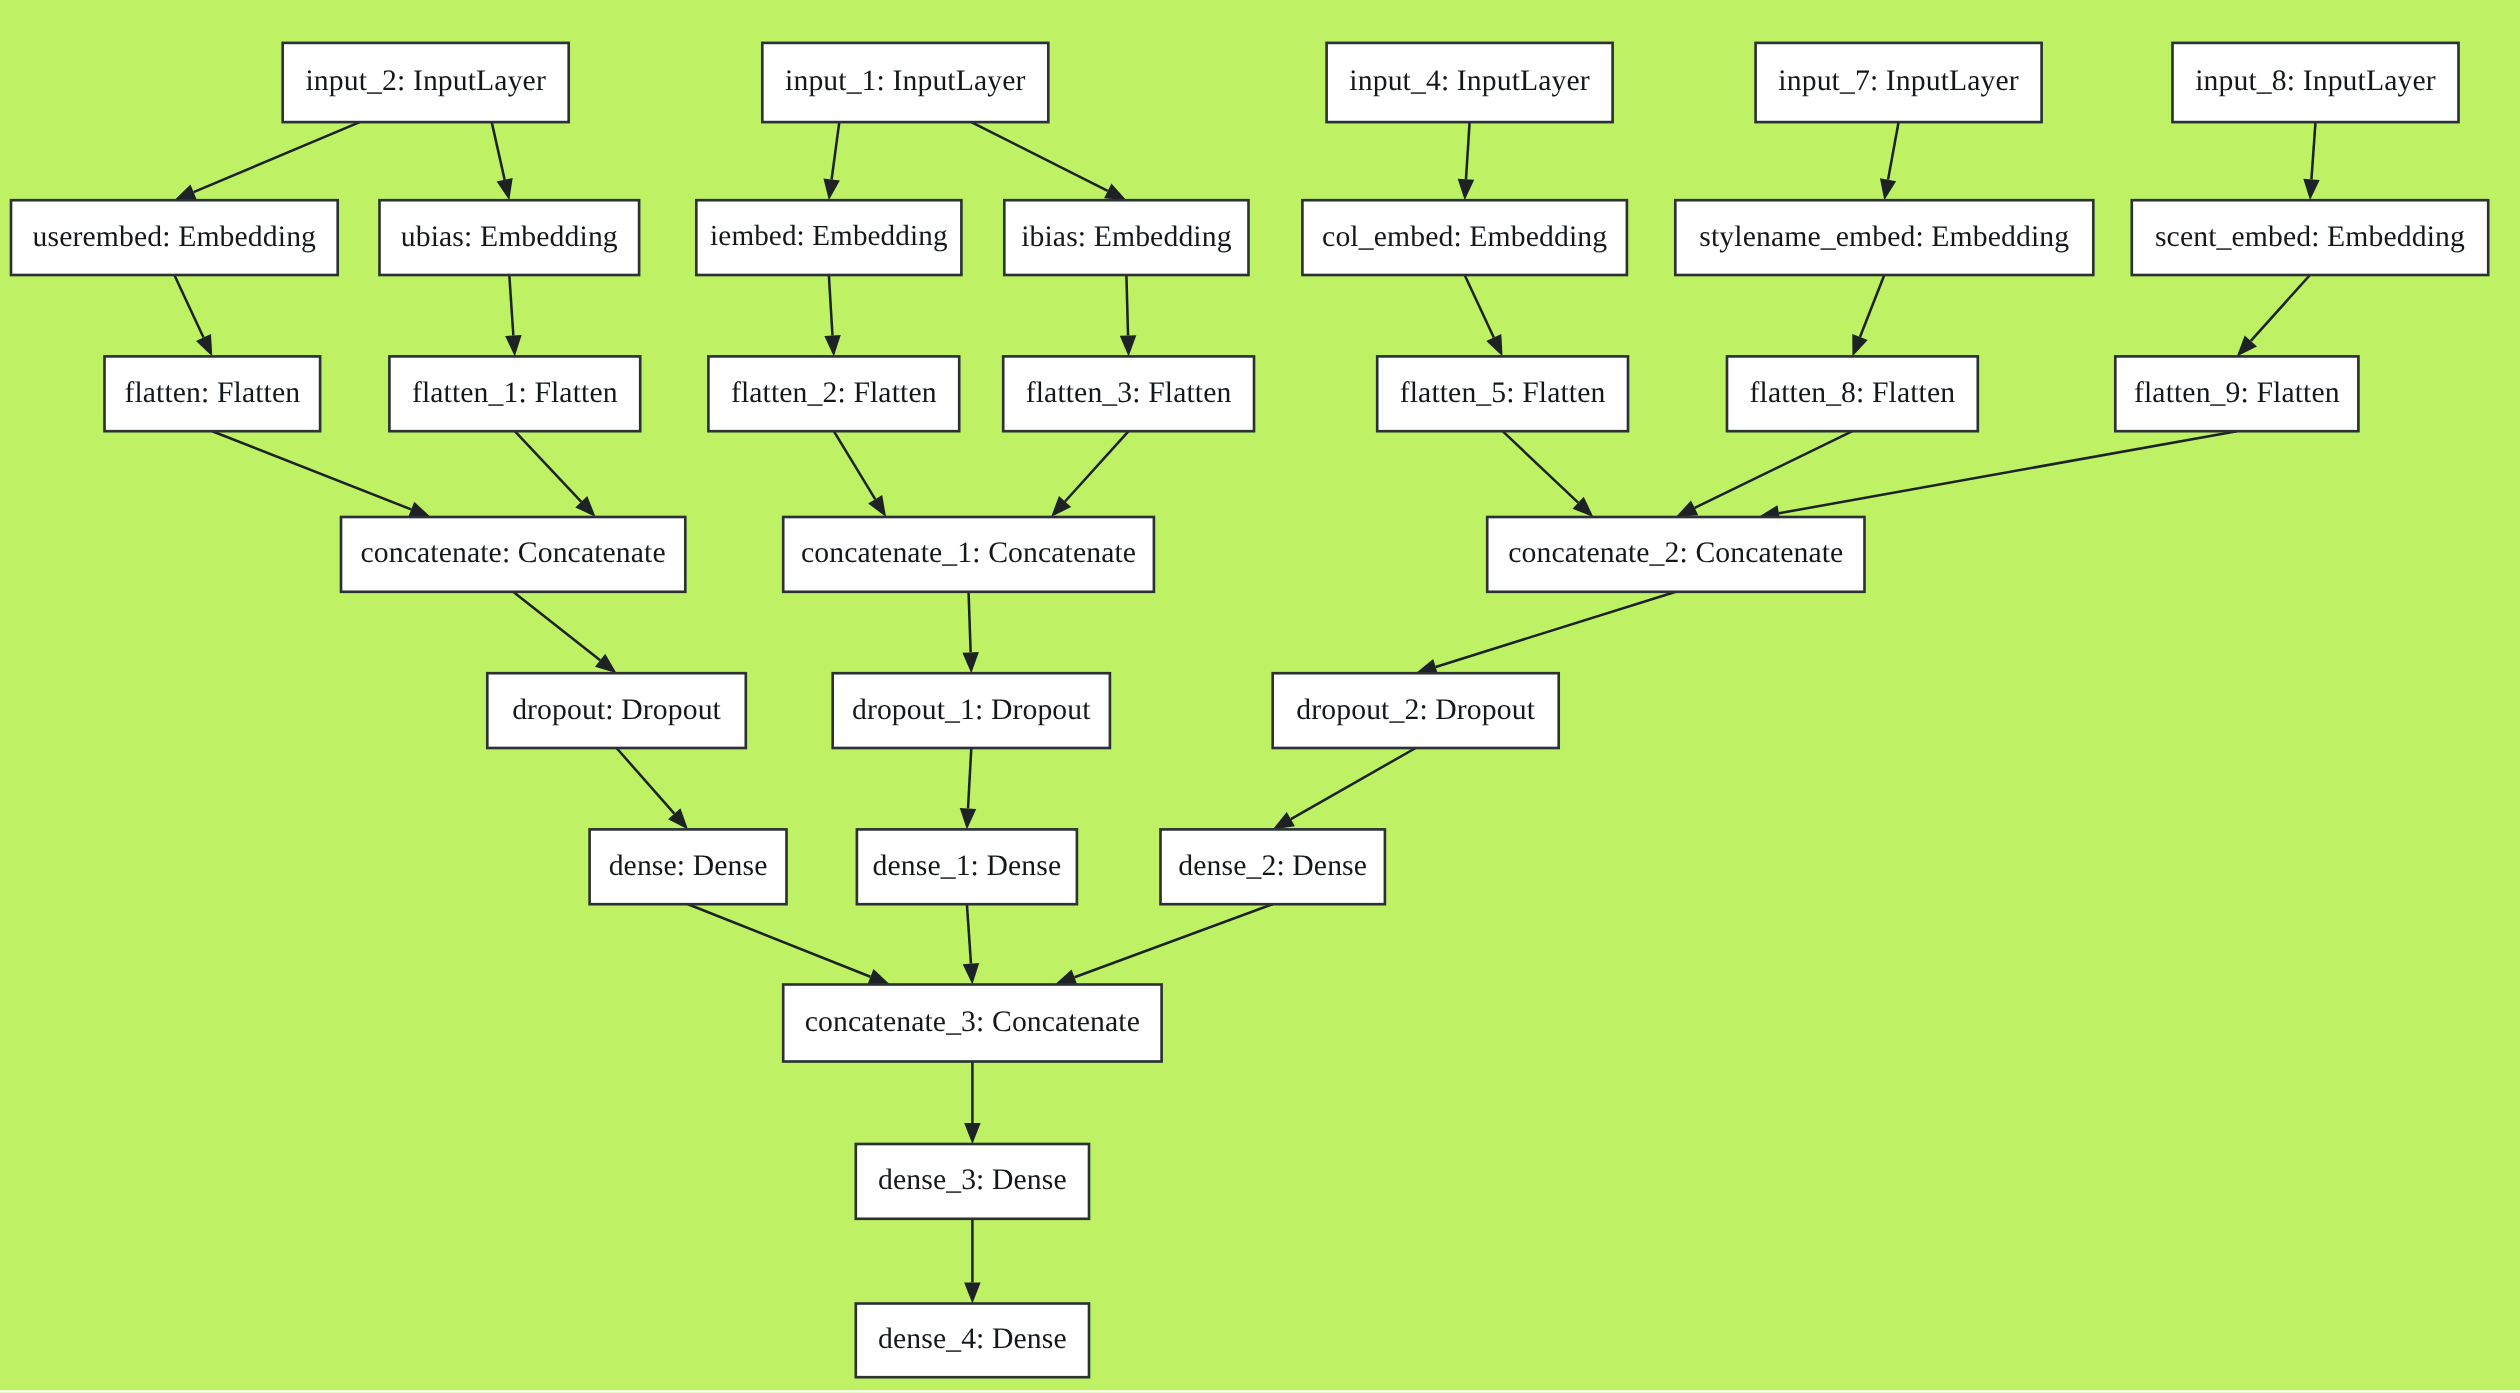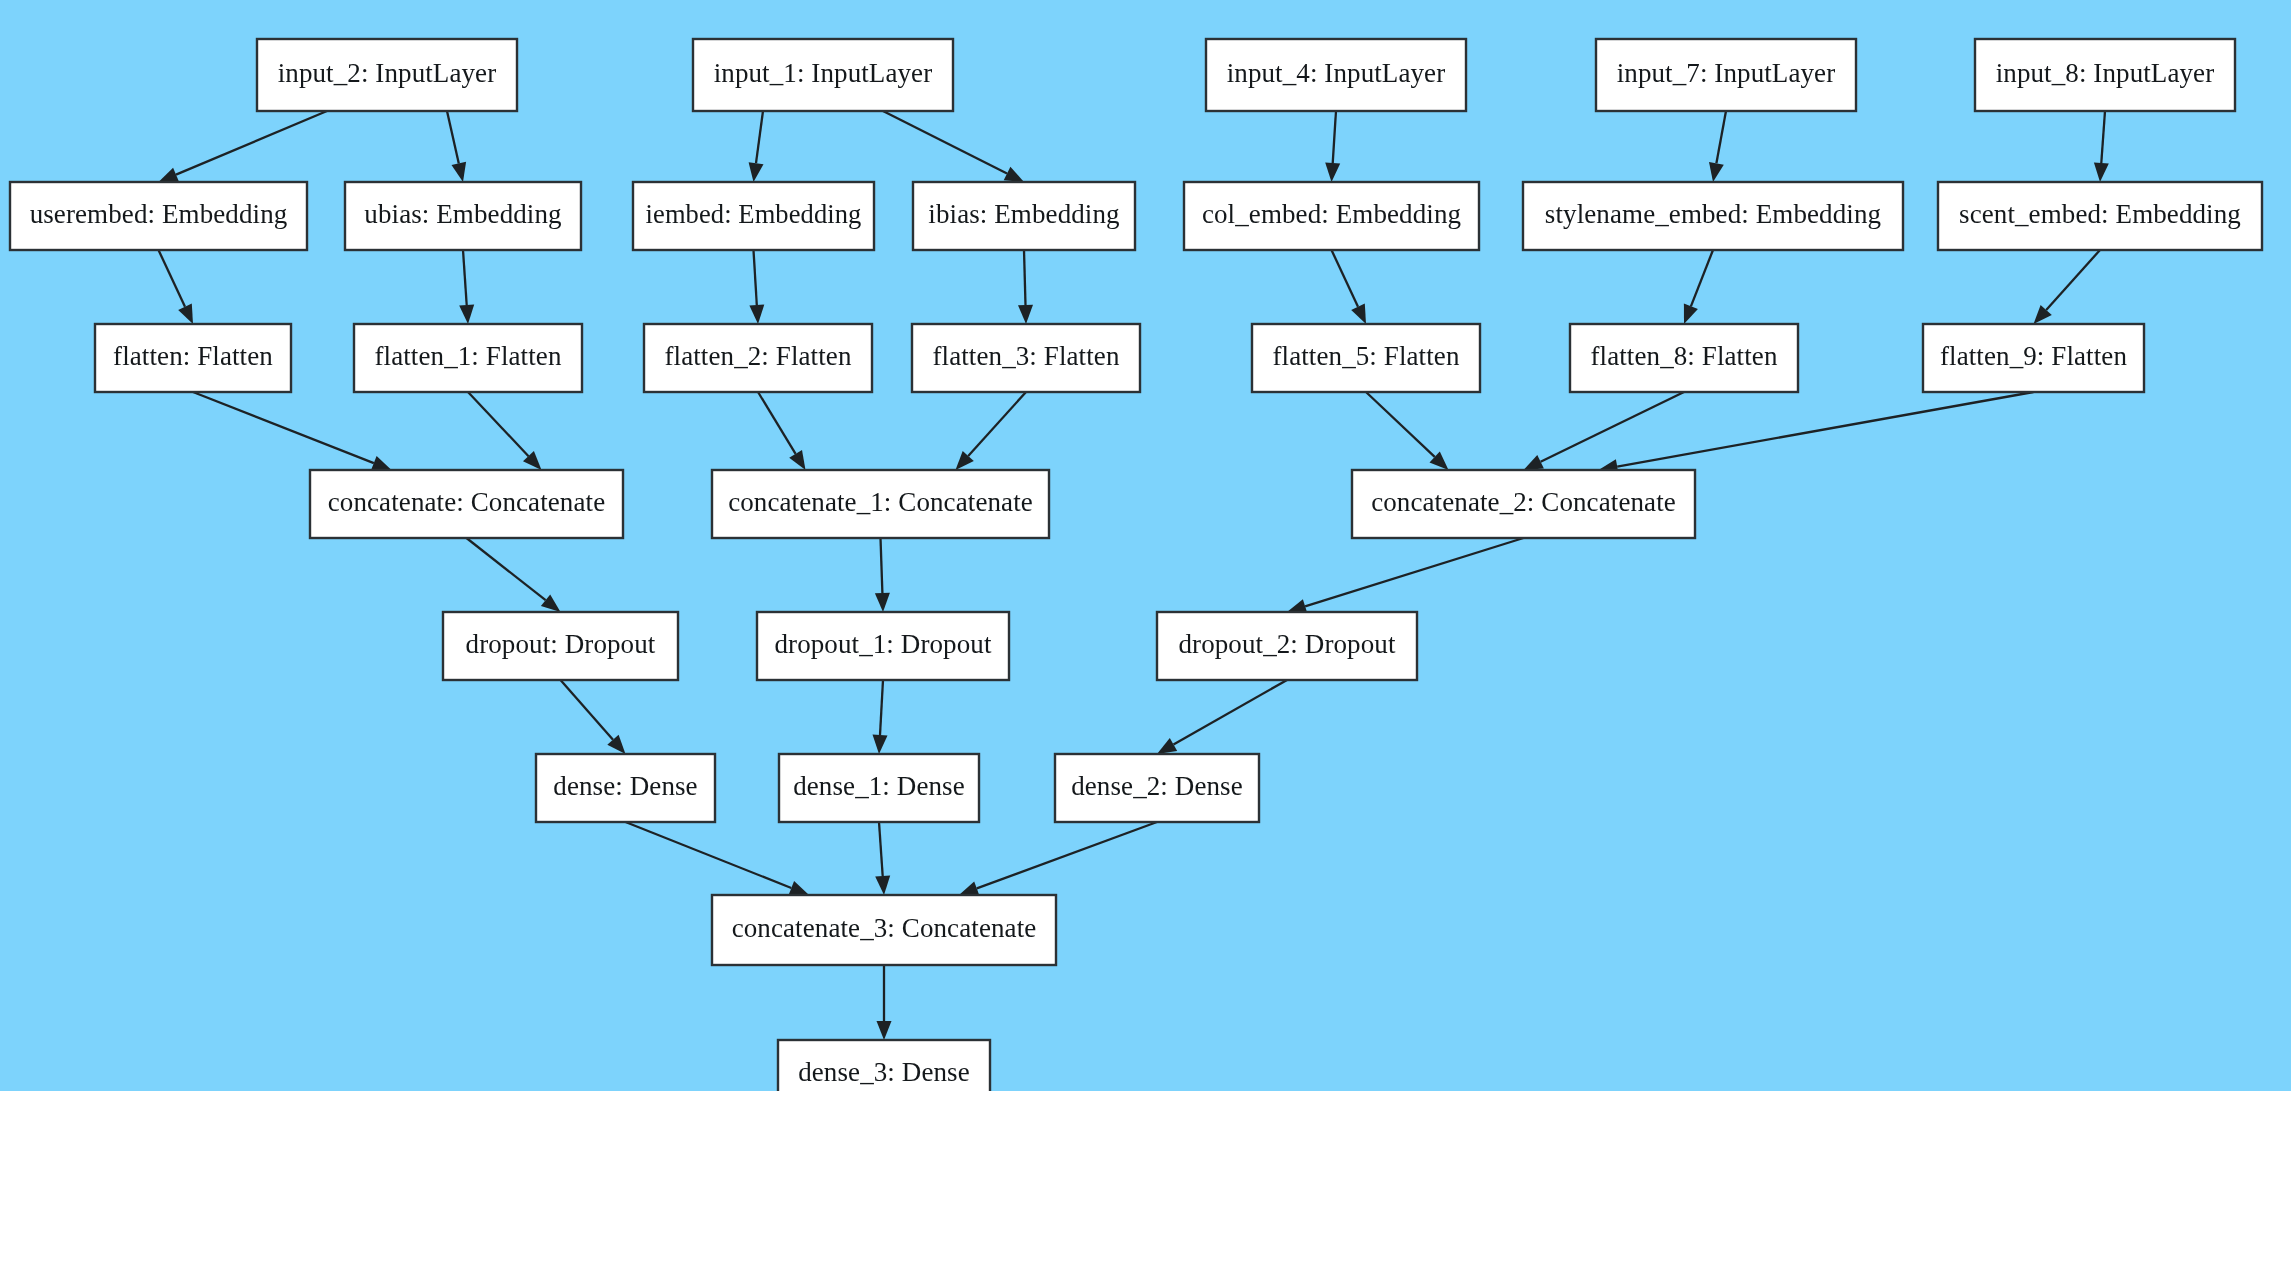--- a/index.html
+++ b/index.html
@@ -7,22 +7,22 @@
     margin: 0;
     padding: 0;
     background: #ffffff;
   }
   body {
     font-family: "Liberation Serif", "DejaVu Serif", serif;
   }
   #graph-root {
     position: relative;
     width: 2291px;
-    height: 1091px;
-    background: #7dd3fc;
+    height: 1264px;
+    background: #bef264;
     overflow: hidden;
   }
   svg#model-graph {
     display: block;
     width: 2291px;
     height: 1266px;
   }
   .node-box {
     fill: #ffffff;
     stroke: #2b3135;

